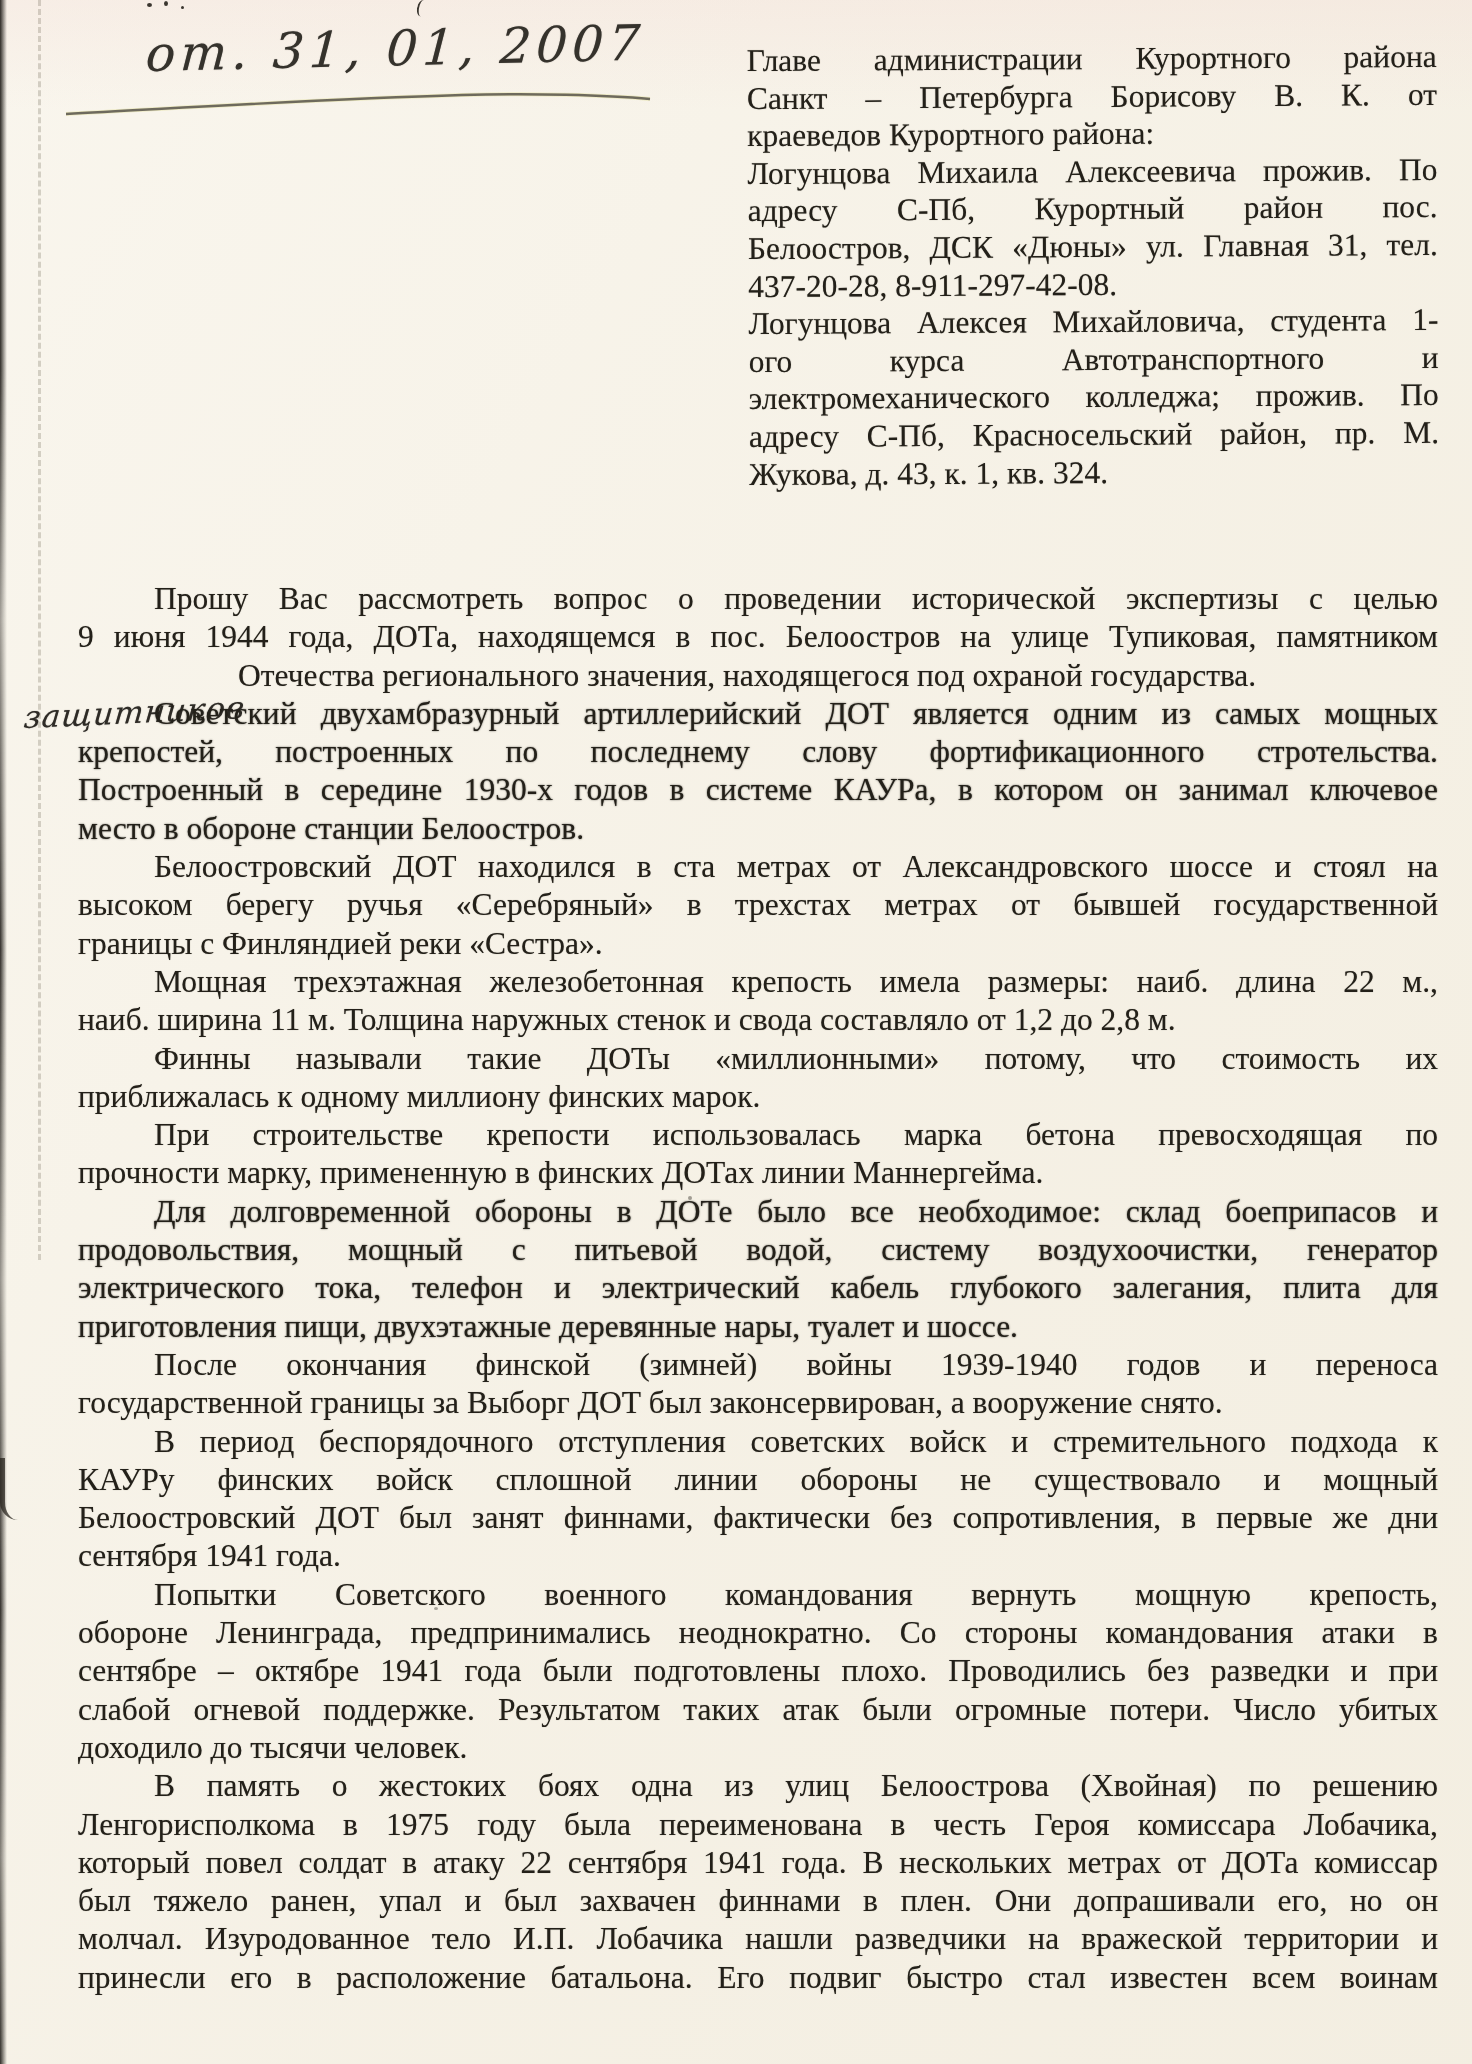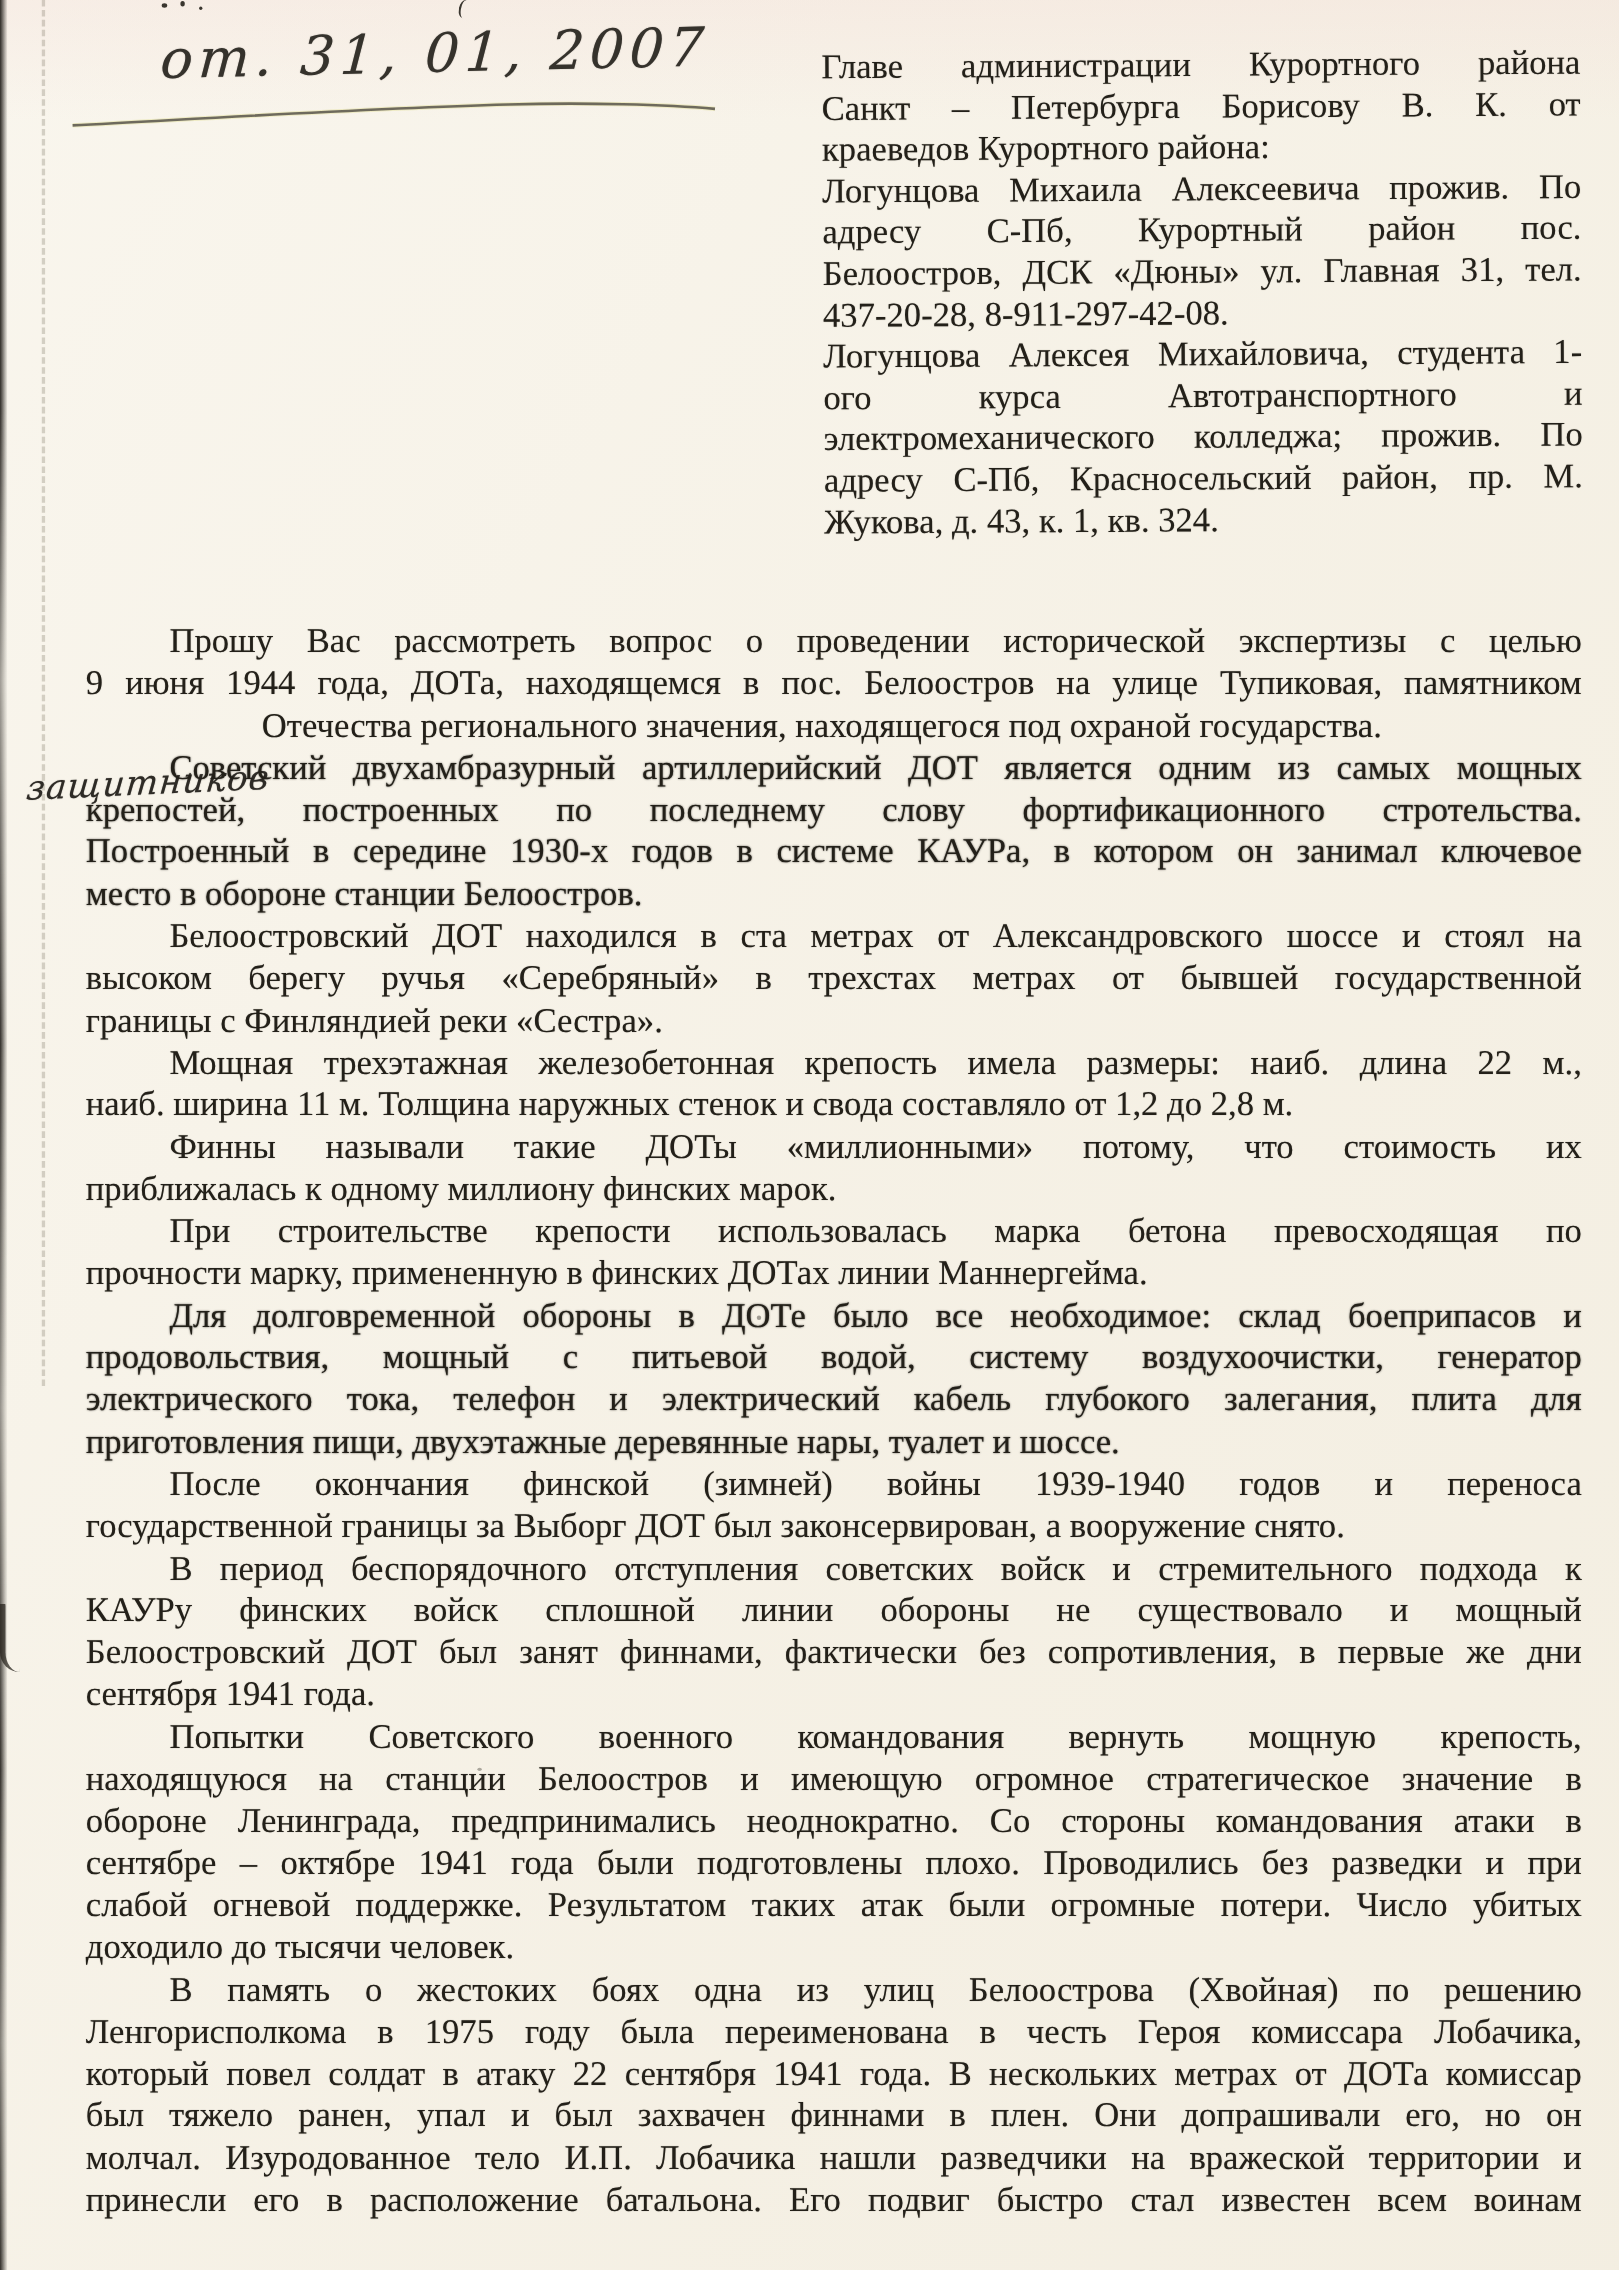--- a/index.html
+++ b/index.html
@@ -39,21 +39,21 @@
   .hw-underline{position:absolute;left:62px;top:86px;pointer-events:none;}
   .hw-note{position:absolute;left:24px;top:694px;
     font-size:31px;letter-spacing:1px;color:#2e2b26;
     transform:rotate(-2.6deg) skewX(-8deg);
     text-shadow:0 0 1px rgba(46,43,38,0.55);}
   
   .addr{position:absolute;left:748px;top:40px;width:690px;
     font-size:31.5px;line-height:37.6px;
     transform:rotate(-0.35deg);
     text-shadow:0 0 1px rgba(35,32,25,0.42);}
-  .body-text{position:absolute;left:78px;top:564px;width:1360px;
+  .body-text{position:absolute;left:78px;top:580px;width:1360px;
     font-size:31.5px;line-height:38.3px;
     text-shadow:0 0 1px rgba(35,32,25,0.42);}
   .line{text-align:justify;text-align-last:justify;white-space:normal;}
   .line.end{text-align:left;text-align-last:auto;}
   .line.indent{text-indent:76px;}
   .line.after-note{padding-left:160px;}
   .para.heavy .line{text-shadow:0 0 1.7px rgba(28,25,20,0.8);}
 </style>
 </head>
 <body>
@@ -138,21 +138,20 @@
         <div class="line end">государственной границы за Выборг ДОТ был законсервирован, а вооружение снято.</div>
       </div>
       <div class="para">
         <div class="line indent">В период беспорядочного отступления советских войск и стремительного подхода к</div>
         <div class="line">КАУРу финских войск сплошной линии обороны не существовало и мощный</div>
         <div class="line">Белоостровский ДОТ был занят финнами, фактически без сопротивления, в первые же дни</div>
         <div class="line end">сентября 1941 года.</div>
       </div>
       <div class="para">
         <div class="line indent">Попытки Советского военного командования вернуть мощную крепость,</div>
-        <div class="line">находящуюся на станции Белоостров и имеющую огромное стратегическое значение в</div>
         <div class="line">обороне Ленинграда, предпринимались неоднократно. Со стороны командования атаки в</div>
         <div class="line">сентябре – октябре 1941 года были подготовлены плохо. Проводились без разведки и при</div>
         <div class="line">слабой огневой поддержке. Результатом таких атак были огромные потери. Число убитых</div>
         <div class="line end">доходило до тысячи человек.</div>
       </div>
       <div class="para">
         <div class="line indent">В память о жестоких боях одна из улиц Белоострова (Хвойная) по решению</div>
         <div class="line">Ленгорисполкома в 1975 году была переименована в честь Героя комиссара Лобачика,</div>
         <div class="line">который повел солдат в атаку 22 сентября 1941 года. В нескольких метрах от ДОТа комиссар</div>
         <div class="line">был тяжело ранен, упал и был захвачен финнами в плен. Они допрашивали его, но он</div>

